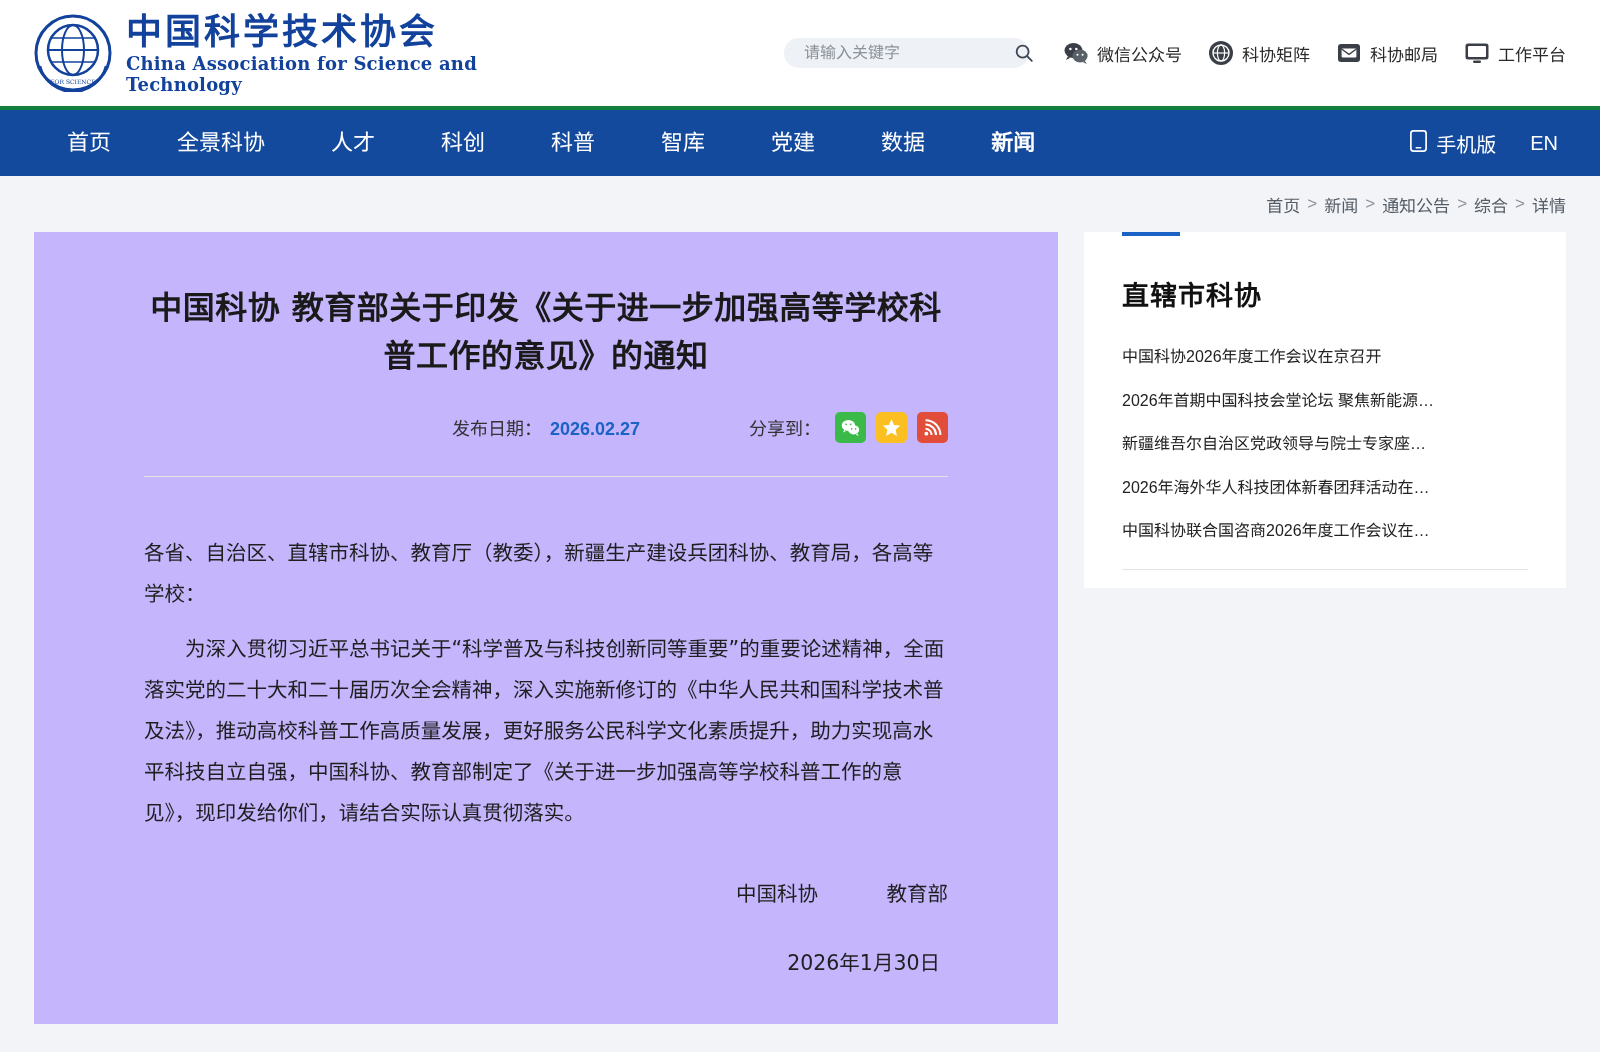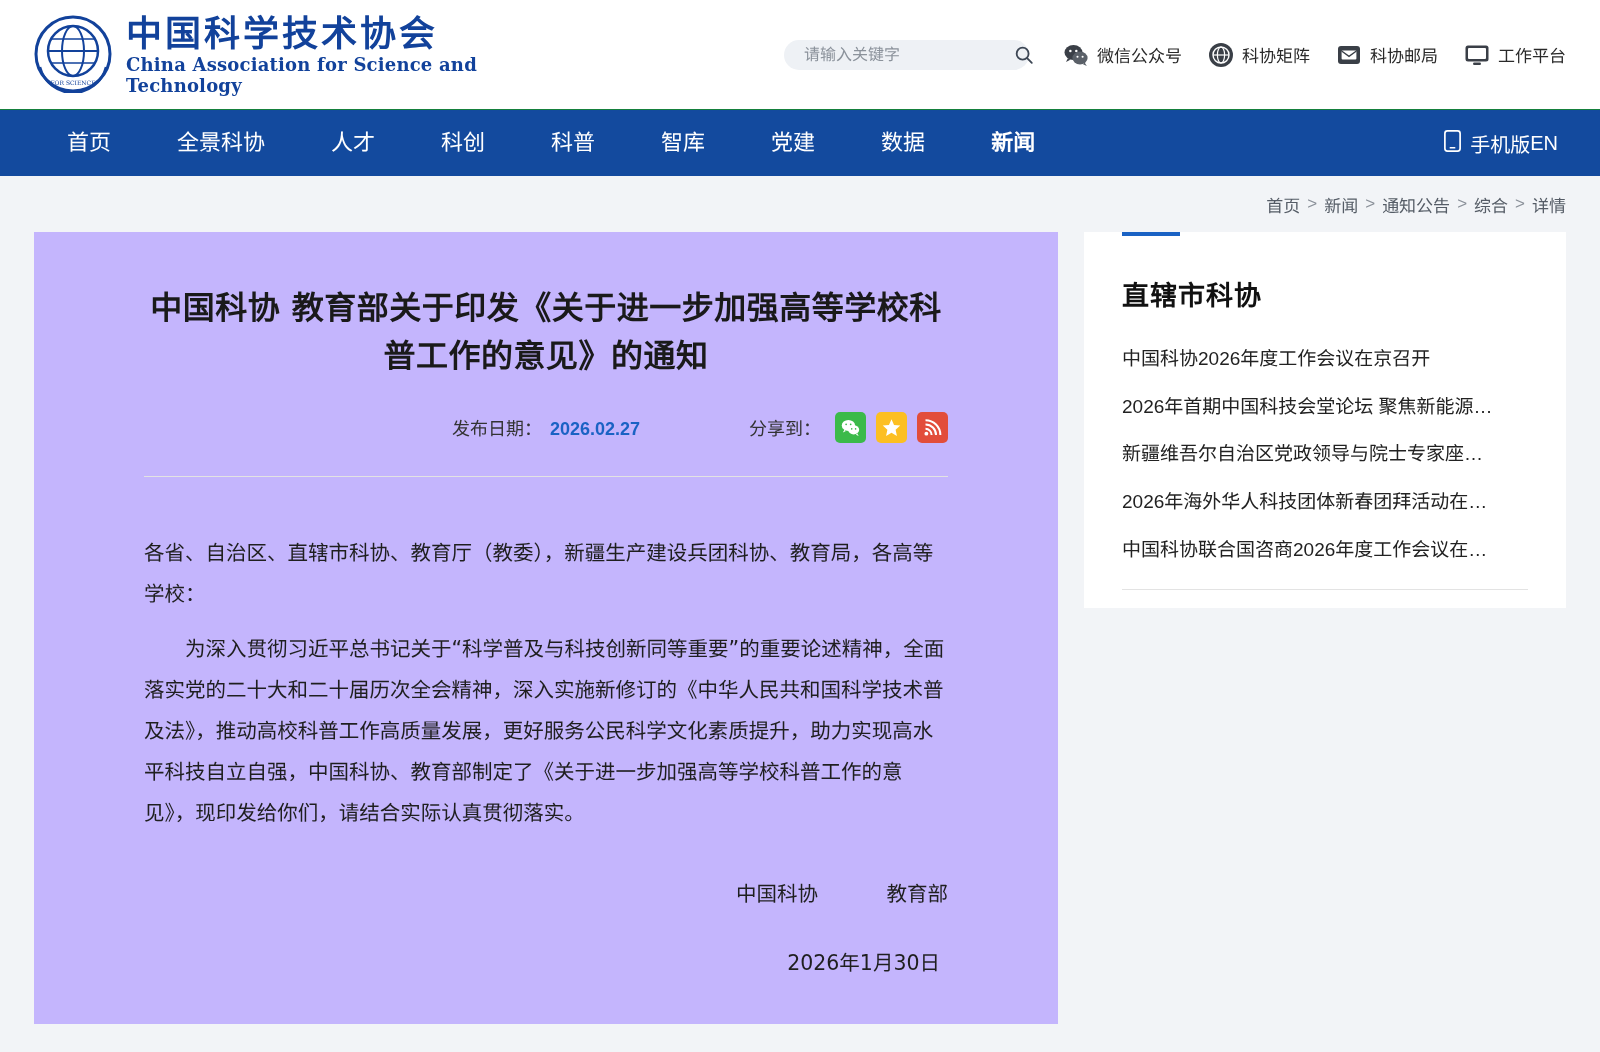--- a/index.html
+++ b/index.html
@@ -10,21 +10,21 @@
   }
   body { width: 1600px; height: 1052px; overflow: hidden; position: relative; }
 
   
   .header {
     background: #ffffff;
     height: 110px;
     display: flex;
     align-items: center;
     padding: 0 34px;
-    border-bottom: 1px solid #15803d;
+    border-bottom: 4px solid #15803d;
   }
   .logo-wrap { display: flex; align-items: center; gap: 14px; }
   .logo-mark { width: 78px; height: 78px; flex: none; }
   .logo-text { display: flex; flex-direction: column; justify-content: center; }
   .logo-cn {
     font-family: "DejaVu Serif", "Liberation Serif", serif;
     font-size: 36px;
     font-weight: 700;
     color: #12429b;
     letter-spacing: 3px;
@@ -97,20 +97,21 @@
     padding: 0 33px;
     cursor: pointer;
     line-height: 66px;
     white-space: nowrap;
   }
   .nav-item.active { font-weight: 700; }
   .nav-right {
     margin-left: auto;
     display: flex;
     align-items: center;
+    gap: 34px;
     padding-right: 8px;
   }
   .nav-mobile {
     display: flex; align-items: center; gap: 9px;
     font-size: 20px; cursor: pointer;
   }
   .nav-en { font-size: 20px; cursor: pointer; }
 
   
   .breadcrumb {
@@ -222,21 +223,21 @@
     font-family: "DejaVu Sans", "Liberation Sans", sans-serif;
     font-size: 27px;
     font-weight: 700;
     color: #111;
     padding-top: 42px;
     margin-bottom: 22px;
     letter-spacing: 1px;
   }
   .side-list { list-style: none; margin: 0; padding: 0; }
   .side-list li {
-    font-size: 19px;
+    font-size: 16px;
     color: #222;
     line-height: 1.35;
     padding: 11px 0;
     white-space: nowrap;
     overflow: hidden;
     text-overflow: ellipsis;
     cursor: pointer;
   }
   .side-sep { height: 1px; background: #e3e3e3; margin: 16px 38px 0 38px; }
 </style>

